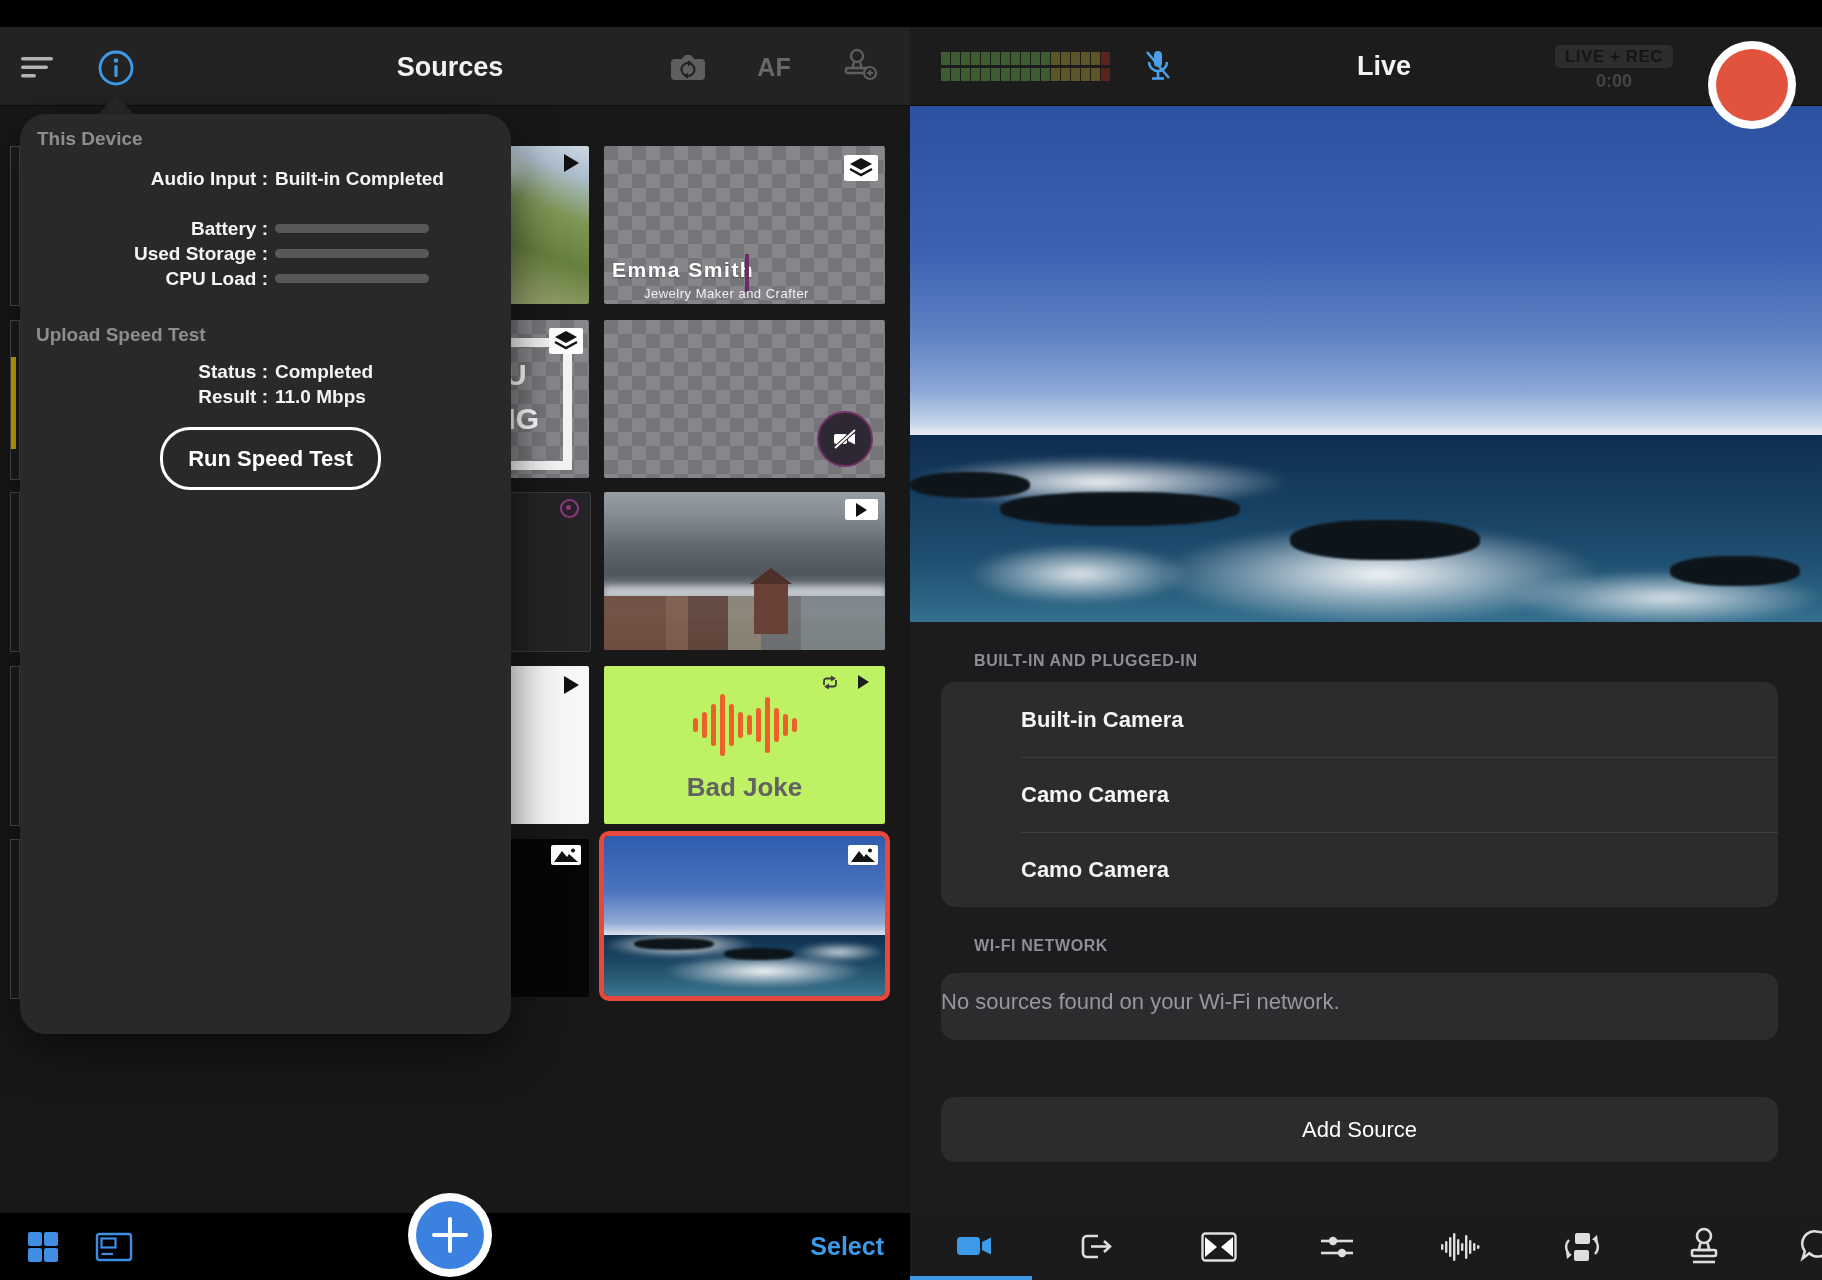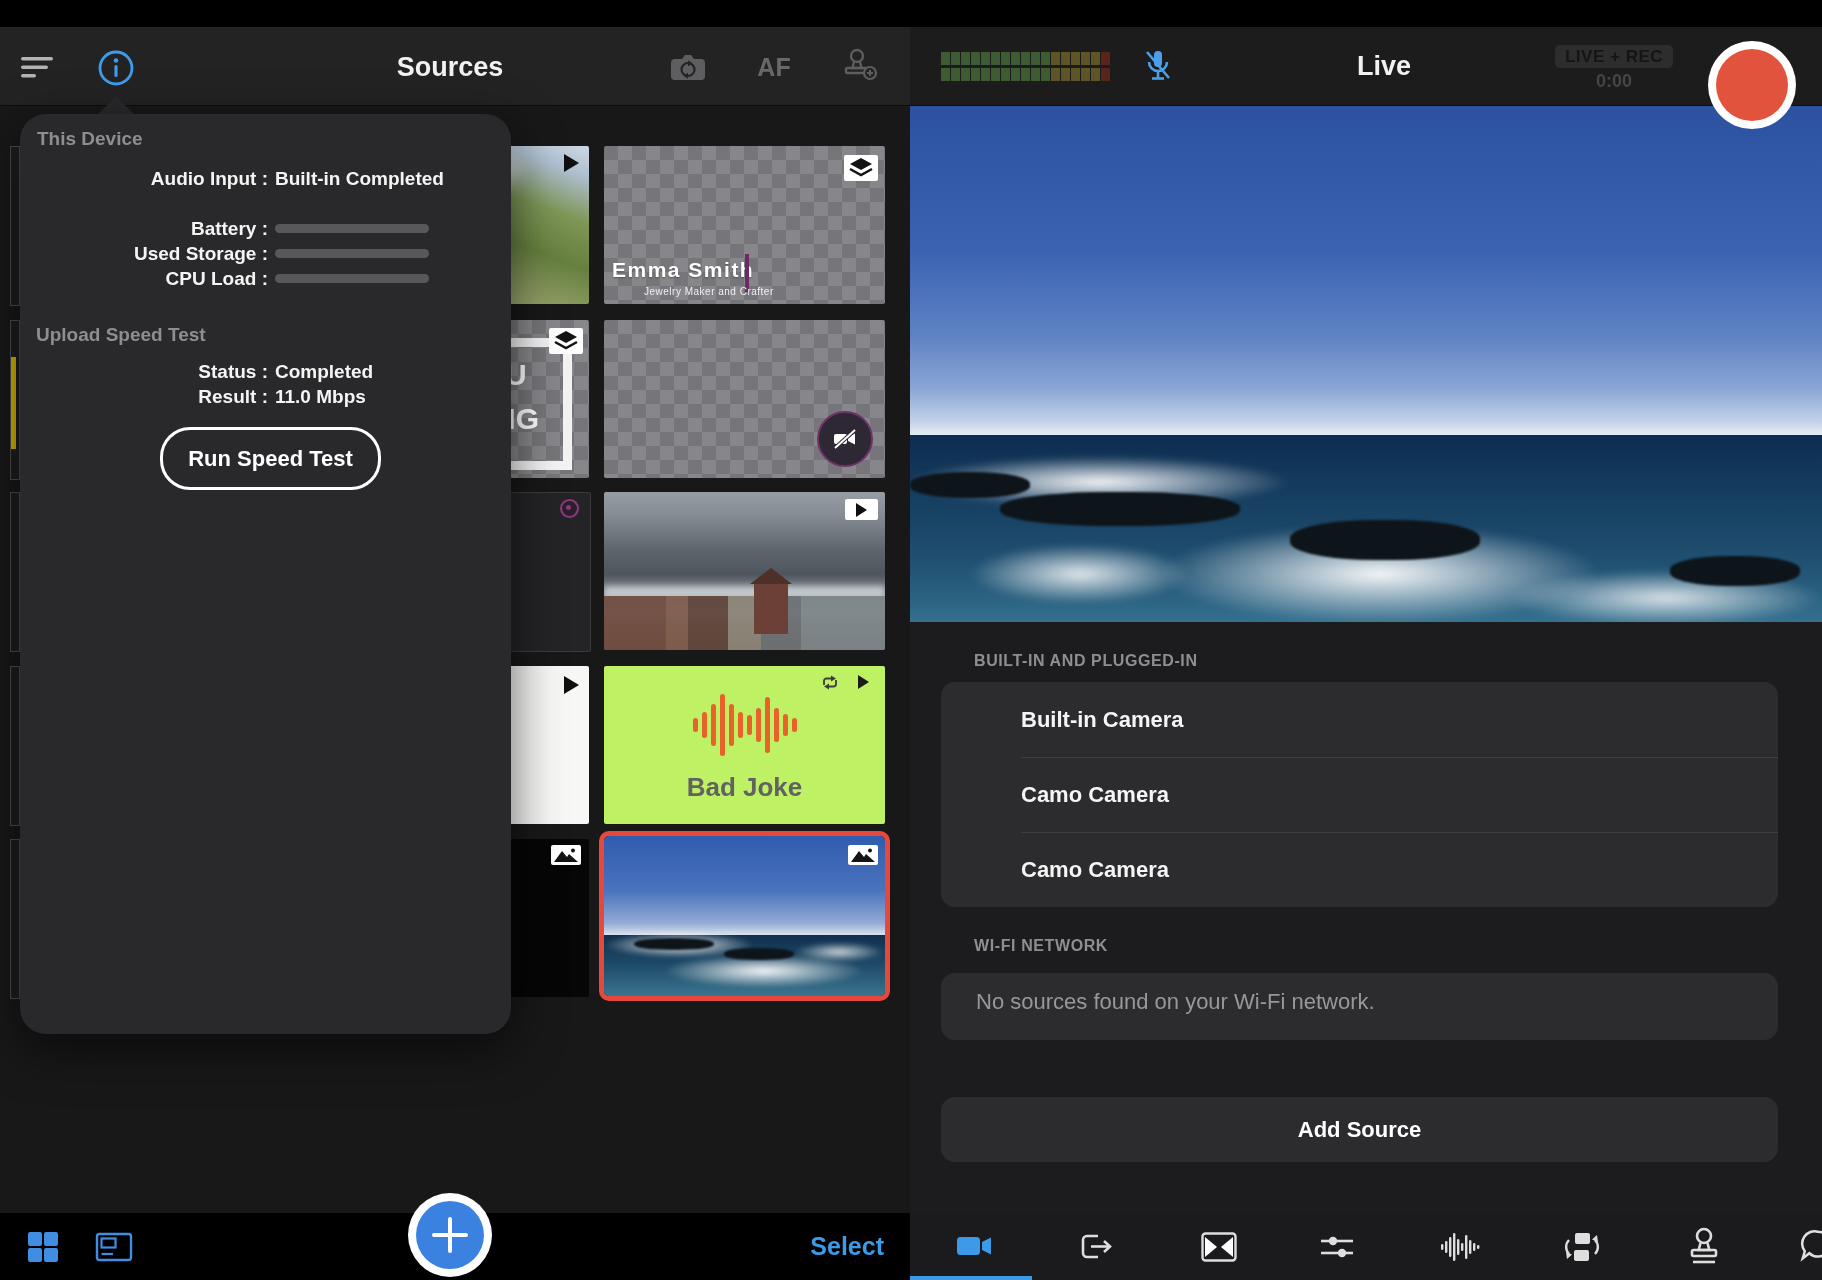--- a/index.html
+++ b/index.html
@@ -49,21 +49,21 @@
     background-image:linear-gradient(45deg,#87878b 25%,transparent 25%,transparent 75%,#87878b 75%),
                      linear-gradient(45deg,#87878b 25%,transparent 25%,transparent 75%,#87878b 75%);
     background-size:28px 28px;background-position:0 0,14px 14px;}
   .sliver{position:absolute;left:10px;width:8px;height:158px;background:#1e1e1f;border:1px solid #4e4e50;}
   .sliver .accent{position:absolute;left:0px;top:36px;width:5px;height:92px;background:#d8b400;}
   .tri{width:0;height:0;border-top:9px solid transparent;border-bottom:9px solid transparent;border-left:15px solid #101010;}
   .tri-sm{width:0;height:0;border-top:7px solid transparent;border-bottom:7px solid transparent;border-left:11px solid #101010;}
   .badge-box{position:absolute;background:#fff;border-radius:2px;display:flex;align-items:center;justify-content:center;}
   .emma-name{position:absolute;left:8px;top:112px;color:#fff;font-size:21px;font-weight:700;letter-spacing:1.5px;text-shadow:0 1px 2px rgba(0,0,0,.35);}
   .emma-caret{position:absolute;left:141px;top:108px;width:4px;height:38px;background:#6d2a63;}
-  .emma-sub{position:absolute;left:40px;top:140px;color:#f4eef2;font-size:10px;letter-spacing:.5px;}
+  .emma-sub{position:absolute;left:40px;top:140px;color:#f4eef2;font-size:13px;letter-spacing:.5px;}
   .frame-border{position:absolute;left:12px;top:18px;width:234px;height:114px;border:9px solid #f3f3f3;}
   .frame-txt{position:absolute;color:#fff;font-weight:700;font-size:30px;}
   .wave-wrap{position:absolute;left:0;top:18px;width:281px;height:82px;display:flex;align-items:center;justify-content:center;gap:4px;}
   .wave-wrap i{display:block;width:5px;background:#e8622a;border-radius:2.5px;}
   .audio-title{position:absolute;left:0;top:106px;width:281px;text-align:center;color:#626262;font-size:26px;font-weight:600;}
   #sel-thumb{left:599px;top:831px;width:281px;height:160px;border:5px solid #e8473c;border-radius:10px;overflow:hidden;}
   .mini-sky{position:absolute;left:0;top:0;width:100%;height:62%;
      background:linear-gradient(180deg,#2f5cae 0%,#4a73bd 55%,#93abd5 88%,#dbe3ef 100%);}
   .mini-sea{position:absolute;left:0;top:62%;width:100%;height:38%;
      background:linear-gradient(180deg,#10304f 0%,#1c4866 45%,#2f647f 80%,#3d7590 100%);}
@@ -92,22 +92,22 @@
   #video .sea{position:absolute;left:0;top:331px;width:912px;height:187px;
      background:linear-gradient(180deg,#0d2c50 0%,#143a5c 25%,#1a4668 50%,#215273 70%,#2c6382 88%,#357090 100%);}
   .foam{position:absolute;background:radial-gradient(closest-side,rgba(255,255,255,.95),rgba(255,255,255,0));filter:blur(3px);}
   .rock{position:absolute;background:#0e151a;border-radius:45%;filter:blur(1px);}
   
   .section-header{color:#8e8e93;font-size:16px;font-weight:600;letter-spacing:.6px;}
   .card{position:absolute;left:941px;width:837px;background:#2c2c2e;border-radius:14px;}
   .cam-row{position:relative;height:75px;display:flex;align-items:center;padding-left:80px;
      color:#f5f5f6;font-size:22px;font-weight:600;}
   .divider{position:absolute;left:80px;right:0;height:1px;background:#3e3e41;}
-  #wifi-empty-text{padding-left:35px;color:#97979c;font-size:22px;font-weight:400;height:57px;display:flex;align-items:center;}
-  #add-source{height:65px;display:flex;align-items:center;justify-content:center;color:#fff;font-size:22px;font-weight:700;}
+  #wifi-empty-text{color:#97979c;font-size:22px;font-weight:400;height:57px;display:flex;align-items:center;}
+  #add-source{height:65px;display:flex;align-items:center;justify-content:center;color:#fff;font-size:22px;font-weight:400;}
   
   #select-btn{left:760px;top:1232px;width:124px;text-align:right;color:#3d9ae8;font-size:25px;font-weight:600;}
   #fab{left:408px;top:1193px;width:84px;height:84px;border-radius:50%;background:#fff;z-index:30;}
   #fab .blue{position:absolute;left:8px;top:8px;width:68px;height:68px;border-radius:50%;background:#3b82e0;}
   #fab .ph,#fab .pv{position:absolute;background:#fff;border-radius:2px;}
   #fab .ph{left:24px;top:40px;width:36px;height:4px;}
   #fab .pv{left:40px;top:24px;width:4px;height:36px;}
   .bicon{position:absolute;top:1228px;width:44px;height:38px;display:flex;align-items:center;justify-content:center;}
   #tab-underline{left:910px;top:1276px;width:122px;height:4px;background:#3d9ae8;}
 </style>

